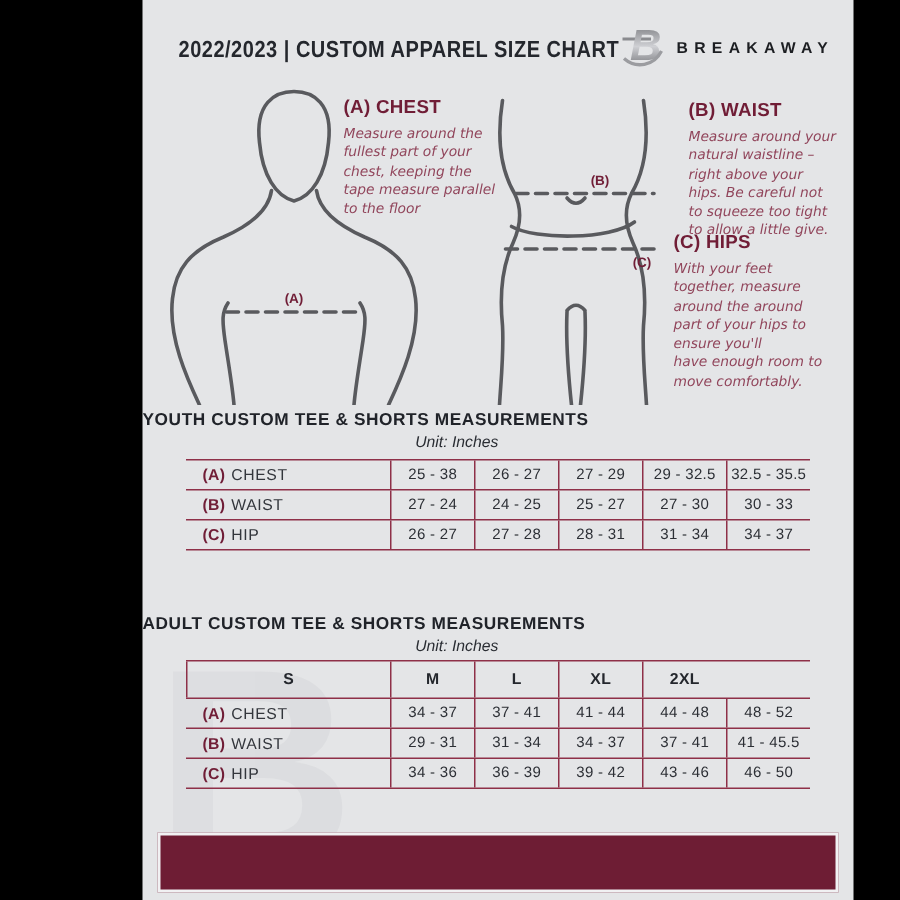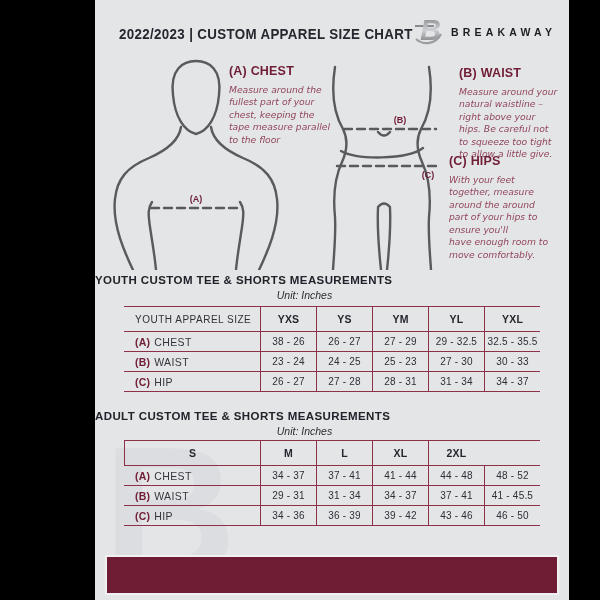--- a/index.html
+++ b/index.html
@@ -117,49 +117,39 @@
       <div class="guide-h">(C) HIPS</div>
       <div class="guide-b">With your feet together, measure around the around part of your hips to ensure you'll
 have enough room to move comfortably.</div>
     </div>
 
     <div class="watermark">B</div>
 
     <div class="sec-title" style="top:274px">YOUTH CUSTOM TEE &amp; SHORTS MEASUREMENTS</div>
     <div class="sec-unit" style="top:289px">Unit: Inches</div>
     <div class="size-table" style="top:306px">
-      <div class="trow head">
-        <div class="tcell first">
-            <span class="size-label">YOUTH APPAREL SIZE</span>
-          </div>
-        <div class="tcell colhead">YXS</div>
-        <div class="tcell colhead">YS</div>
-        <div class="tcell colhead">YM</div>
-        <div class="tcell colhead">YL</div>
-        <div class="tcell colhead">YXL</div>
-      </div>
       <div class="trow data">
         <div class="tcell first">
           <span class="row-prefix">(A)</span>
           <span class="row-name">CHEST</span>
         </div>
-        <div class="tcell">38 - 26</div>
+        <div class="tcell">25 - 38</div>
         <div class="tcell">26 - 27</div>
         <div class="tcell">27 - 29</div>
         <div class="tcell">29 - 32.5</div>
         <div class="tcell">32.5 - 35.5</div>
       </div>
       <div class="trow data">
         <div class="tcell first">
           <span class="row-prefix">(B)</span>
           <span class="row-name">WAIST</span>
         </div>
-        <div class="tcell">23 - 24</div>
+        <div class="tcell">27 - 24</div>
         <div class="tcell">24 - 25</div>
-        <div class="tcell">25 - 23</div>
+        <div class="tcell">25 - 27</div>
         <div class="tcell">27 - 30</div>
         <div class="tcell">30 - 33</div>
       </div>
       <div class="trow data">
         <div class="tcell first">
           <span class="row-prefix">(C)</span>
           <span class="row-name">HIP</span>
         </div>
         <div class="tcell">26 - 27</div>
         <div class="tcell">27 - 28</div>

